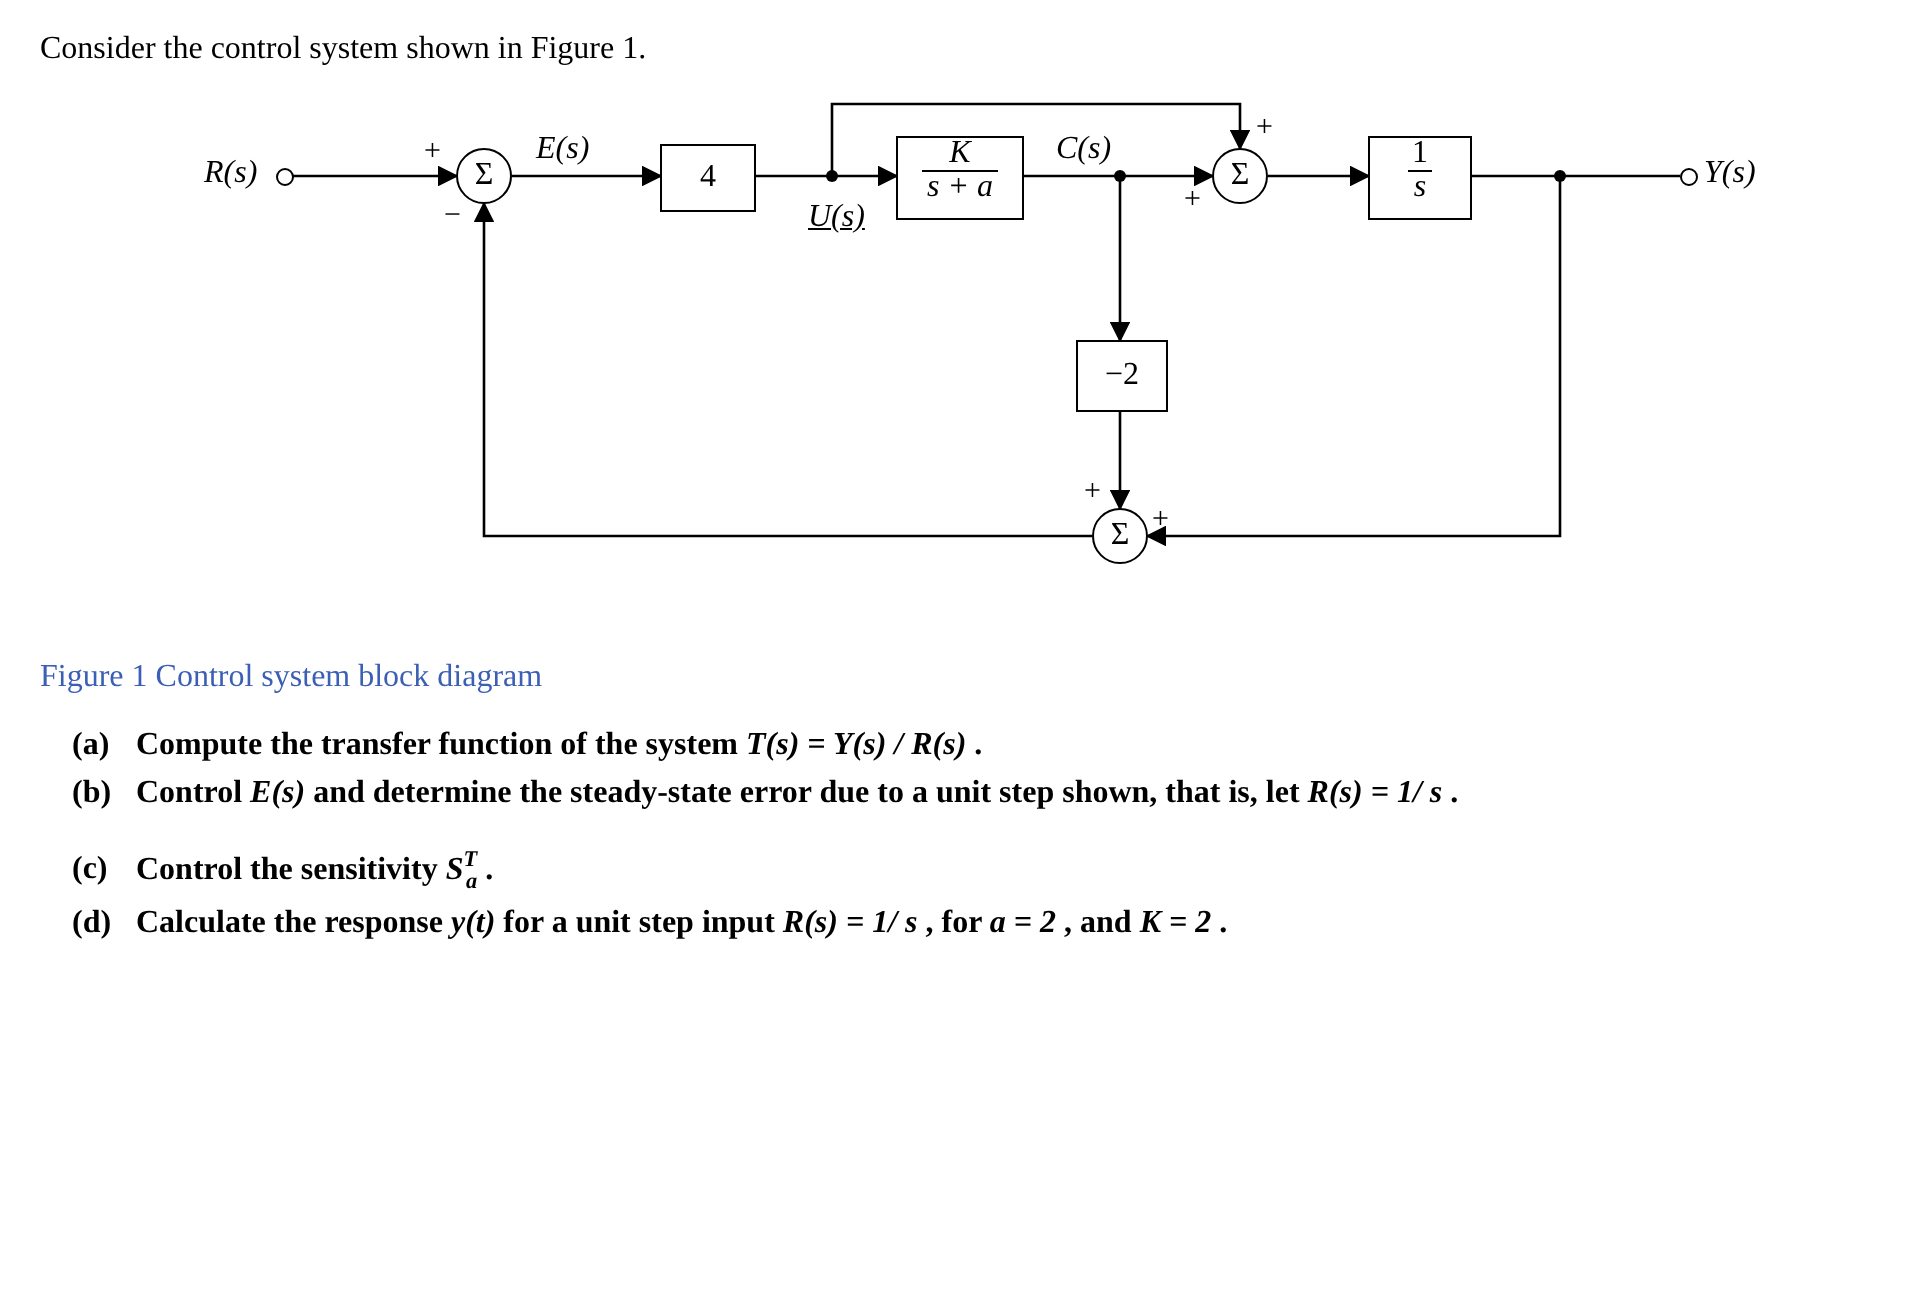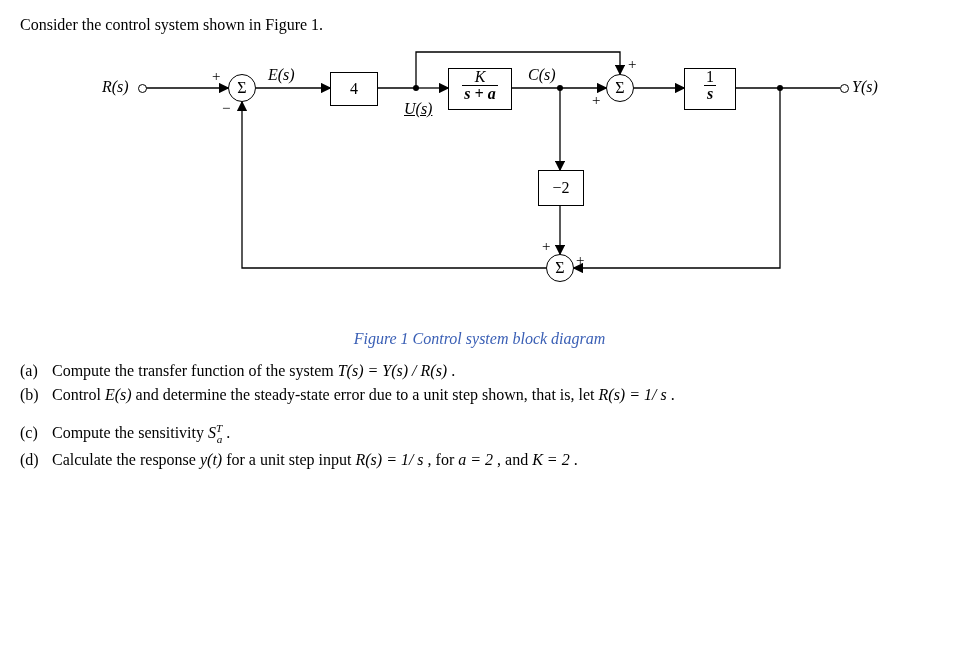--- a/index.html
+++ b/index.html
@@ -1,27 +1,27 @@
 <!DOCTYPE html>
 <html><head>
 <meta charset="utf-8">
 <style>
   html,body{margin:0;padding:0;background:#fff;color:#000;font-family:"Times New Roman",Times,serif;font-size:16px;}
   .page{width:959px;height:560px;position:relative;padding:16px 20px;box-sizing:border-box;}
   .problem-statement{margin-bottom:8px;}
   .diagram-area{position:relative;width:760px;height:280px;margin-left:100px;}
-  .caption{text-align:center;color:#3a5fb5;font-style:italic;margin:8px 0 14px 0;}
-  .question-list{margin:0;padding:0;}
+  .caption{text-align:left;color:#3a5fb5;margin:8px 0 14px 0;}
+  .question-list{margin:16px;padding:0;font-weight:bold;}
   .q{margin:4px 0 6px 0;}
   .q2{margin:18px 0 6px 0;}
   .ql{display:inline-block;width:28px;}
   .math{font-style:italic;}
   .frac{display:inline-block;vertical-align:middle;text-align:center;line-height:1;}
   .frac .num{display:block;border-bottom:1px solid #000;padding:0 2px;}
-  .frac .den{display:block;padding:0 2px;font-weight:bold;}
+  .frac .den{display:block;padding:0 2px;}
   .sense{display:inline-block;}
   .sense .sup{font-size:.7em;vertical-align:super;font-style:italic;}
   .sense .sub{font-size:.7em;vertical-align:sub;font-style:italic;margin-left:-.5em;}
   
   .sigma{position:absolute;width:26px;height:26px;border:1.5px solid #000;border-radius:50%;text-align:center;line-height:26px;background:#fff;}
   .box{position:absolute;border:1.2px solid #000;background:#fff;text-align:center;}
   .box-inner{display:inline-block;vertical-align:middle;}
   .lbl{position:absolute;font-style:italic;}
   .sgn{position:absolute;font-size:15px;}
   .port{position:absolute;width:7px;height:7px;border:1.3px solid #000;border-radius:50%;background:#fff;}
@@ -129,21 +129,21 @@
   <div class="q">
     <span class="ql">(b)</span>
     <span>Control </span>
     <span class="math">E(s)</span>
     <span> and determine the steady-state error due to a unit step shown, that is, let </span>
     <span class="math">R(s) = 1/ s</span>
     <span> .</span>
   </div>
   <div class="q2">
     <span class="ql">(c)</span>
-    <span>Compute the sensitivity </span>
+    <span>Control the sensitivity </span>
     <span class="sense">
       <span class="math">S</span><span class="sup">T</span><span class="sub">a</span>
     </span>
     <span> .</span>
   </div>
   <div class="q">
     <span class="ql">(d)</span>
     <span>Calculate the response </span>
     <span class="math">y(t)</span>
     <span> for a unit step input </span>

